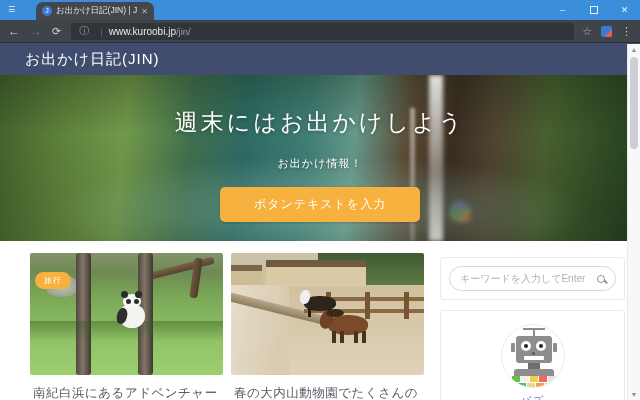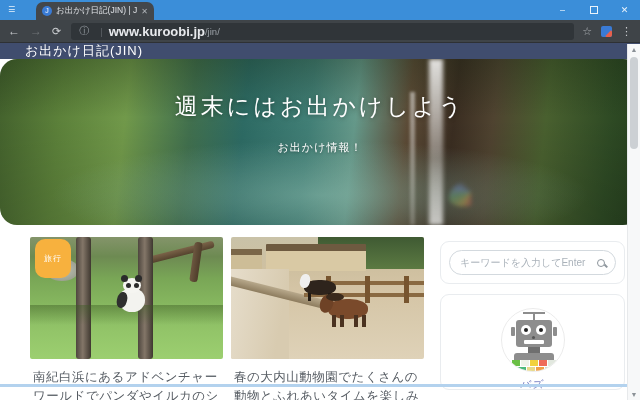--- a/index.html
+++ b/index.html
@@ -23,56 +23,56 @@
   .toolbar { height:23px; background:#3f4448; border-bottom:1px solid #2e3134; display:flex; align-items:center; padding:0 8px; }
   .nav-ico { font-size:12px; margin-right:10px; }
   .ico-back { color:#c7cacd; }
   .ico-fwd { color:#6f7478; }
   .ico-reload { color:#c7cacd; font-size:11px; }
   .omnibox { flex:1; height:17px; background:#303539; border-radius:3px; display:flex; align-items:center;
              padding:0 8px; margin-right:8px; overflow:hidden; }
   .omni-info { color:#9aa0a6; font-size:10px; margin-right:5px; }
   .omni-sec { color:#9aa0a6; font-size:9.5px; }
   .omni-sep { color:#5c6165; margin:0 6px; font-size:9.5px; }
-  .omni-host { color:#e8eaed; font-size:13px; font-weight:bold; }
+  .omni-host { color:#e8eaed; font-size:10px; font-weight:normal; }
   .omni-path { color:#9aa0a6; font-size:9.5px; }
   .tb-right { display:flex; align-items:center; gap:9px; }
   .ico-star { color:#a7abaf; font-size:11px; }
   .ext-ico { width:11px; height:11px; border-radius:2px; background:#3a7bd5; position:relative; overflow:hidden; }
   .ext-ico:after { content:""; position:absolute; right:-3px; bottom:-3px; width:8px; height:8px; background:#e8604c; transform:rotate(45deg); }
   .ico-menu { color:#c7cacd; font-size:11px; }
 
   
-  .siteheader { height:16px; background:#404d6e; color:#fff; display:flex; align-items:center;
-                padding-left:25px; font-size:13px; letter-spacing:1px; }
+  .siteheader { height:32px; background:#404d6e; color:#fff; display:flex; align-items:center;
+                padding-left:25px; font-size:15px; letter-spacing:1px; }
 
   .hero { height:166px; position:relative; overflow:hidden;
-    background:linear-gradient(96deg,#42602c 0%,#5c813a 10%,#71994a 20%,#41704e 30%,#2d6b64 38%,#417f76 48%,#65998a 55%,#5c4b36 63%,#3a2d21 70%,#4f4330 76%,#49602f 84%,#2e4a24 94%,#243d1d 100%);border-radius:17px; }
+    background:linear-gradient(96deg,#42602c 0%,#5c813a 10%,#71994a 20%,#41704e 30%,#2d6b64 38%,#417f76 48%,#65998a 55%,#5c4b36 63%,#3a2d21 70%,#4f4330 76%,#49602f 84%,#2e4a24 94%,#243d1d 100%); }
   .hero:before { content:""; position:absolute; inset:0;
     background:radial-gradient(70% 55% at 50% 82%, rgba(150,200,185,0.45), rgba(0,0,0,0) 60%),
                linear-gradient(180deg, rgba(20,35,15,0.30), rgba(0,0,0,0) 35%, rgba(0,0,0,0.12) 100%); }
   .waterfall { position:absolute; left:67%; top:0; width:14px; height:100%;
     background:linear-gradient(180deg, rgba(255,255,255,0.85), rgba(255,255,255,0.35) 60%, rgba(255,255,255,0.7)); filter:blur(2px); }
   .waterfall2 { position:absolute; left:64%; top:20%; width:5px; height:80%;
     background:linear-gradient(180deg, rgba(255,255,255,0.5), rgba(255,255,255,0.2)); filter:blur(1.5px); }
   .rainbow { position:absolute; left:70%; top:72%; width:46px; height:26px; border-radius:50%;
     background:conic-gradient(from 200deg, rgba(255,90,90,0.35), rgba(255,220,90,0.3), rgba(120,220,140,0.3), rgba(120,160,255,0.35), transparent 40%);
     filter:blur(2px); transform:rotate(-20deg); }
   .hero-inner { position:absolute; inset:0; display:flex; flex-direction:column; align-items:center; text-align:center; }
   .hero-h { margin-top:32px; color:#fff; font-size:23px; letter-spacing:3px; text-shadow:0 1px 4px rgba(0,0,0,0.35); }
   .hero-sub { margin-top:18px; color:#fff; font-size:11px; letter-spacing:1px; text-shadow:0 1px 3px rgba(0,0,0,0.4); }
   .hero-btn { margin-top:16px; background:#f7b13e; color:#fff; border:none; border-radius:5px;
               font-size:12px; padding:9px 34px; letter-spacing:1px; box-shadow:0 1px 3px rgba(0,0,0,0.2); }
 
   .main { position:relative; height:162px; background:#fff; }
   .content-row { position:absolute; left:30px; top:12px; display:flex; gap:8px; }
   .card { width:193px; }
   .card-img { height:122px; border-radius:2px; position:relative; overflow:hidden; }
-  .badge { position:absolute; top:2px; left:5px; background:#f7b13e; color:#fff; font-size:8px;
-           padding:14px 9px; border-radius:10px; letter-spacing:1px; z-index:5; }
+  .badge { position:absolute; top:19px; left:5px; background:#f7b13e; color:#fff; font-size:8px;
+           padding:3px 9px; border-radius:10px; letter-spacing:1px; z-index:5; }
   .card-title { padding:9px 3px 0 3px; font-size:12.5px; line-height:1.55; color:#565c63; letter-spacing:0.5px; }
 
   
   .img-panda { background:linear-gradient(180deg,#84946a 0%,#6d8a52 16%,#79a656 34%,#86b75f 55%,#93c569 78%,#9ccf70 100%); }
   .pd-rock { position:absolute; left:8%; top:18%; width:34px; height:22px; border-radius:50%;
              background:radial-gradient(#c9c9c2,#8f9086); opacity:0.9; }
   .pd-log { position:absolute; right:4%; top:10%; width:70px; height:7px; background:linear-gradient(#7a6348,#55432e);
             border-radius:3px; transform:rotate(-14deg); }
   .pd-log2 { position:absolute; right:12%; top:4%; width:8px; height:40px; background:linear-gradient(90deg,#6d5740,#4e3d2a);
              border-radius:3px; transform:rotate(8deg); }
@@ -111,21 +111,21 @@
   .po-pony .leg { position:absolute; top:24px; width:4px; height:12px; background:#4a3220; }
   .po-pony .l1{left:12px} .po-pony .l2{left:20px} .po-pony .l3{left:34px} .po-pony .l4{left:42px}
   .po-pony2 { position:absolute; left:36%; top:30%; width:40px; height:26px; }
   .po-pony2 .body { position:absolute; left:4px; top:6px; width:32px; height:15px; background:#2e241c; border-radius:45%; }
   .po-pony2 .head { position:absolute; left:0; top:0; width:10px; height:14px; background:#efefef; border-radius:45%; transform:rotate(14deg); }
   .po-pony2 .leg { position:absolute; top:19px; width:3px; height:8px; background:#241c15; }
   .po-pony2 .l1{left:8px} .po-pony2 .l2{left:28px}
 
   
   .sidebar { position:absolute; left:440px; top:16px; width:185px; }
-  .widget { border:1px solid #e9ecef; border-radius:9px; background:#fff; }
+  .widget { border:1px solid #e9ecef; border-radius:3px; background:#fff; }
   .search-widget { padding:8px; }
   .search-pill { display:flex; align-items:center; border:1px solid #d3d9de; border-radius:14px; height:25px; padding:0 10px; }
   .search-input { border:none; outline:none; flex:1; font-size:10px; color:#555; background:transparent; font-family:inherit; }
   .search-input::placeholder { color:#aab2ba; }
   .mag { width:8px; height:8px; border:1.5px solid #8d959c; border-radius:50%; position:relative; flex:0 0 auto; }
   .mag:after { content:""; position:absolute; width:4px; height:1.5px; background:#8d959c; transform:rotate(45deg); right:-4px; bottom:-1px; }
   .profile-widget { margin-top:10px; padding:13px 0 6px 0; text-align:center; height:96px; overflow:hidden; }
   .avatar { width:64px; height:64px; border-radius:50%; background:#fff; border:1px solid #ebebeb;
             margin:0 auto; position:relative; overflow:hidden; }
   .rb-ant-v { position:absolute; left:31px; top:4px; width:2px; height:7px; background:#8d8d8d; }
@@ -193,20 +193,21 @@
   <span>お出かけ日記(JIN)</span>
 </div>
 
 <div class="hero">
   <div class="waterfall"></div>
   <div class="waterfall2"></div>
   <div class="rainbow"></div>
   <div class="hero-inner">
     <div class="hero-h">週末にはお出かけしよう</div>
     <div class="hero-sub">お出かけ情報！</div>
+    <button class="hero-btn">ボタンテキストを入力</button>
   </div>
 </div>
 
 <div class="main">
   <div class="content-row">
 
     <div class="card">
       <div class="card-img img-panda">
         <span class="badge">旅行</span>
         <div class="pd-rock"></div>

